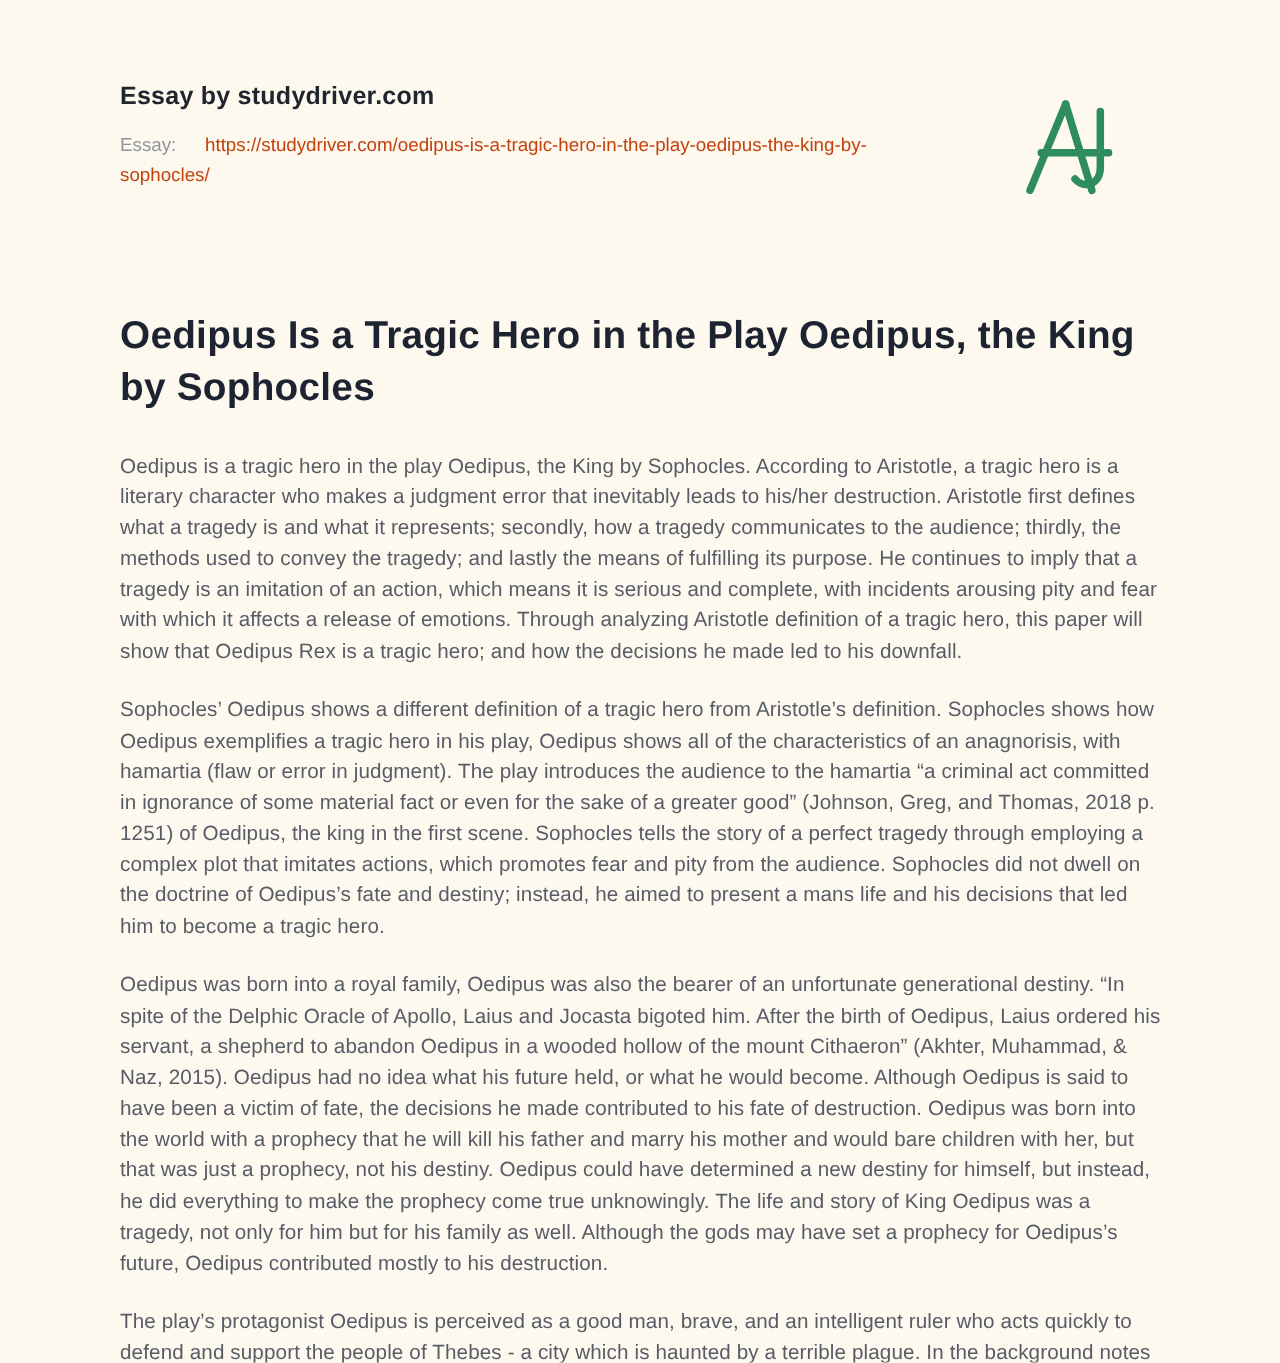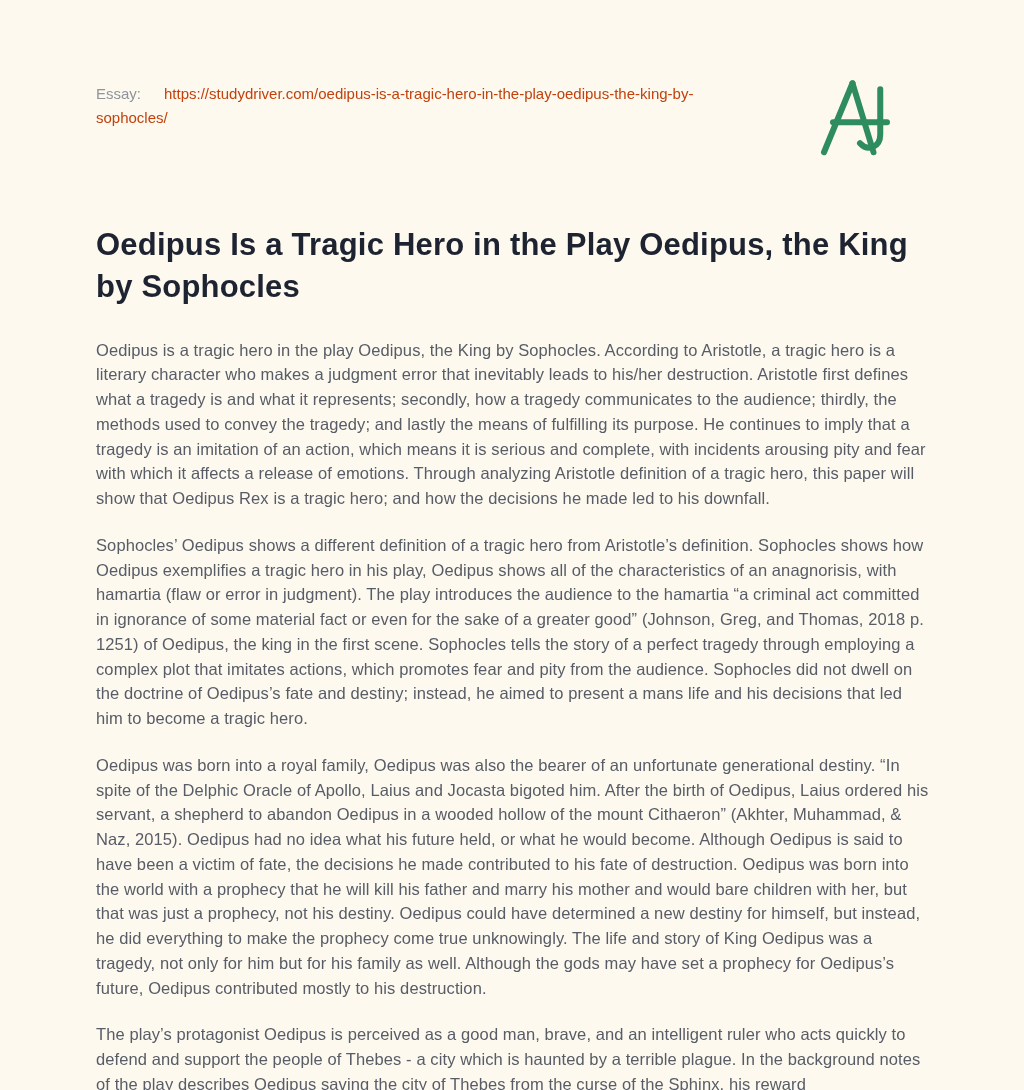--- a/index.html
+++ b/index.html
@@ -65,20 +65,21 @@
     line-height: 1.5;
     color: #575c66;
     letter-spacing: 0.1px;
   }
 </style>
 </head>
 <body>
 
 <div class="page">
 
+  <div class="byline">Essay by studydriver.com</div>
 
   <div class="source-line">
     <span class="source-label">Essay:</span><a class="source-link">https://studydriver.com/oedipus-is-a-tragic-hero-in-the-play-oedipus-the-king-by-sophocles/</a>
   </div>
 
   <div class="logo">
     <svg viewBox="0 0 96 110" fill="none" xmlns="http://www.w3.org/2000/svg">
       <path d="M8 102 L46 10" stroke="#2f8c5f" stroke-width="8" stroke-linecap="round"></path>
       <path d="M46 10 L74 102" stroke="#2f8c5f" stroke-width="8" stroke-linecap="round"></path>
       <path d="M20 62 L92 62" stroke="#2f8c5f" stroke-width="8" stroke-linecap="round"></path>

